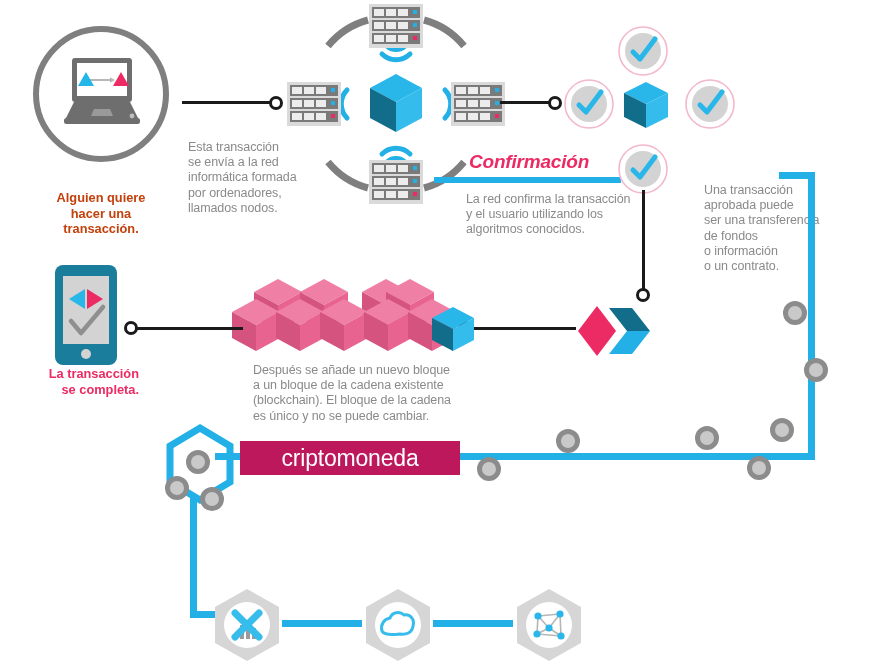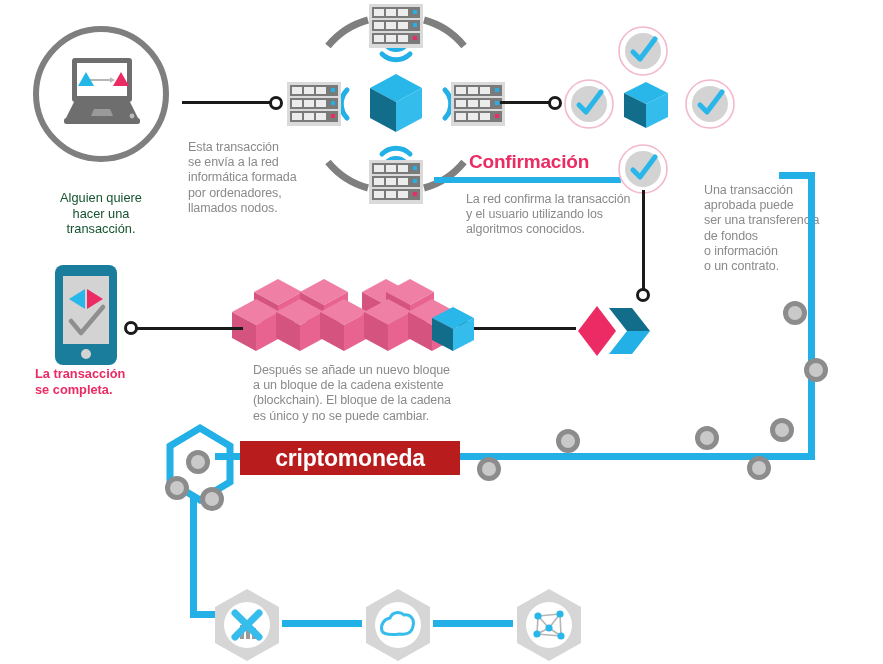--- a/index.html
+++ b/index.html
@@ -17,33 +17,33 @@
   }
   .abs{position:absolute;}
   .txt{
     color:#8a8a8a;
     font-size:12.5px;
     line-height:15.2px;
     white-space:pre-line;
     letter-spacing:-0.1px;
   }
   .txt-cyan{
-    color:#14532d;
+    color:#c2410c;
     font-size:12.8px;
     line-height:15.5px;
-    font-weight:normal;
+    font-weight:bold;
     text-align:center;
     white-space:pre-line;
   }
   .txt-pink{
     color:#ec2a63;
     font-size:12.8px;
     line-height:15.5px;
     font-weight:bold;
-    text-align:left;
+    text-align:right;
     white-space:pre-line;
   }
   .heading-pink{
     color:#ec2a63;
     font-size:19px;
     font-weight:bold;
     letter-spacing:-0.2px;
   }
   .rule-cyan{background:#22b0e6;height:6px;}
   .connector-line{background:#1a1a1a;height:3px;}
@@ -53,24 +53,24 @@
     border:3.5px solid #1a1a1a;background:#ffffff;
     box-sizing:border-box;
   }
   .blue-path{background:#22b0e6;}
   .gray-node{
     width:24px;height:24px;border-radius:50%;
     background:#c9c9c9;border:5px solid #8c8c8c;
     box-sizing:border-box;
   }
   .crypto-bar{
-    background:#b91c1c;
+    background:#be185d;
     color:#ffffff;
     font-size:23px;
-    font-weight:bold;
+    font-weight:normal;
     display:flex;align-items:center;justify-content:center;
     letter-spacing:-0.2px;
   }
   .laptop-circle{
     border:6px solid #7f7f7f;border-radius:50%;
     box-sizing:border-box;
   }
   svg{display:block;overflow:visible;}
 </style>
 </head>
@@ -251,21 +251,21 @@
           <rect x="29" y="31" width="10" height="7" fill="#ececec"></rect>
           <rect x="44" y="32" width="4" height="4" fill="#ec2a63"></rect>
         </g>
       </g>
     </svg>
   </div>
 
   <div class="abs connector-line" style="left:500px;top:101px;width:58px;"></div>
   <div class="abs connector-dot" style="left:548px;top:95.5px;"></div>
 
-  <div class="abs heading-pink" style="left:469px;top:151px;">Confirmación</div>
+  <div class="abs heading-pink" style="left:469px;top:151px;font-style:italic;">Confirmación</div>
   <div class="abs rule-cyan" style="left:434px;top:177px;width:187px;"></div>
   <div class="abs txt" style="left:466px;top:192px;width:200px;">La red confirma la transacción
 y el usuario utilizando los
 algoritmos conocidos.</div>
 
   <div class="abs" style="left:617px;top:25px;width:52px;height:52px;">
     <svg width="52" height="52" viewBox="0 0 52 52">
       <circle cx="26" cy="26" r="24" fill="none" stroke="#f3b7ce" stroke-width="1.6"></circle>
       <circle cx="26" cy="26" r="18" fill="#d3d3d3"></circle>
       <path d="M 16 27 L 23 34 L 38 14" fill="none" stroke="#29b6e8" stroke-width="5" stroke-linecap="round" stroke-linejoin="round"></path>

